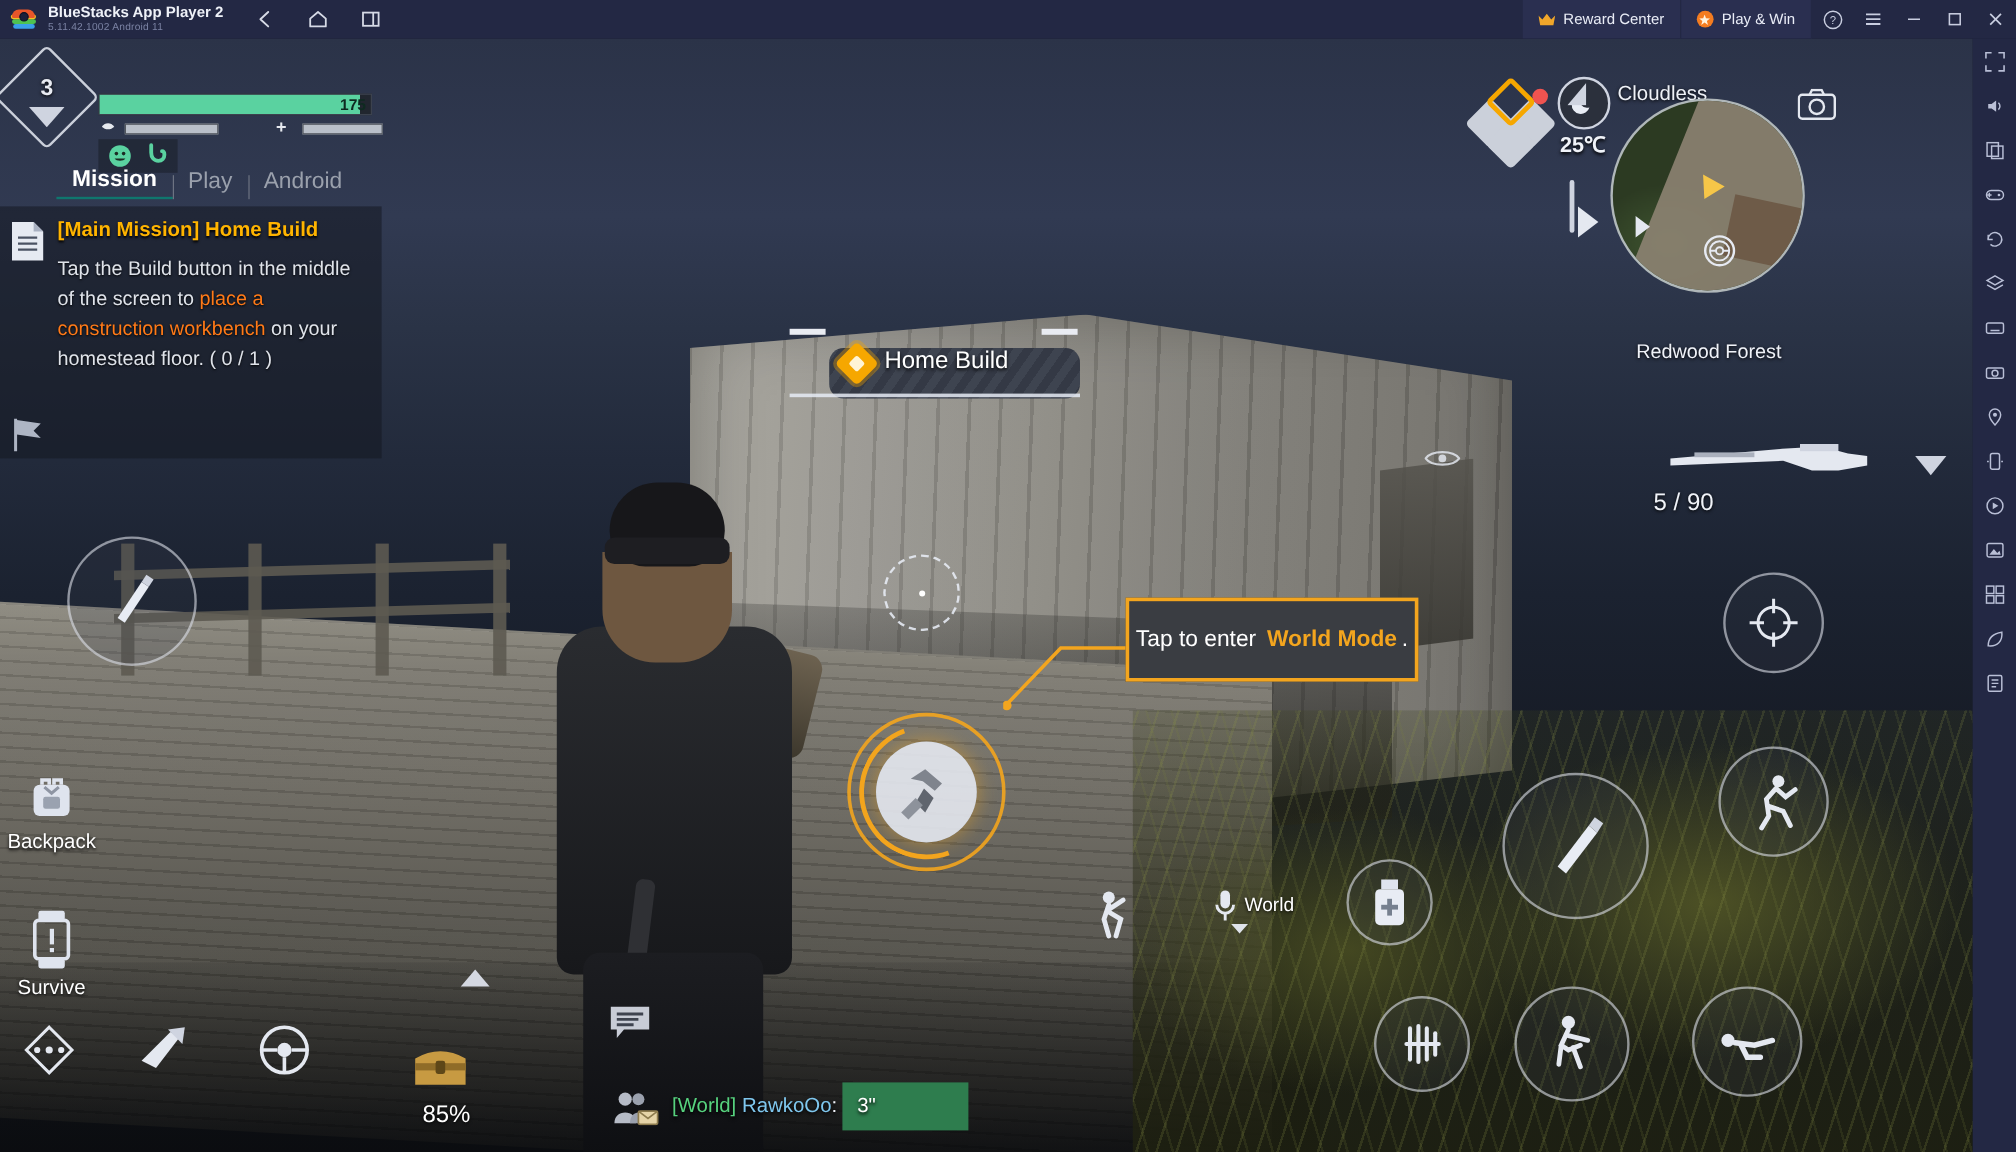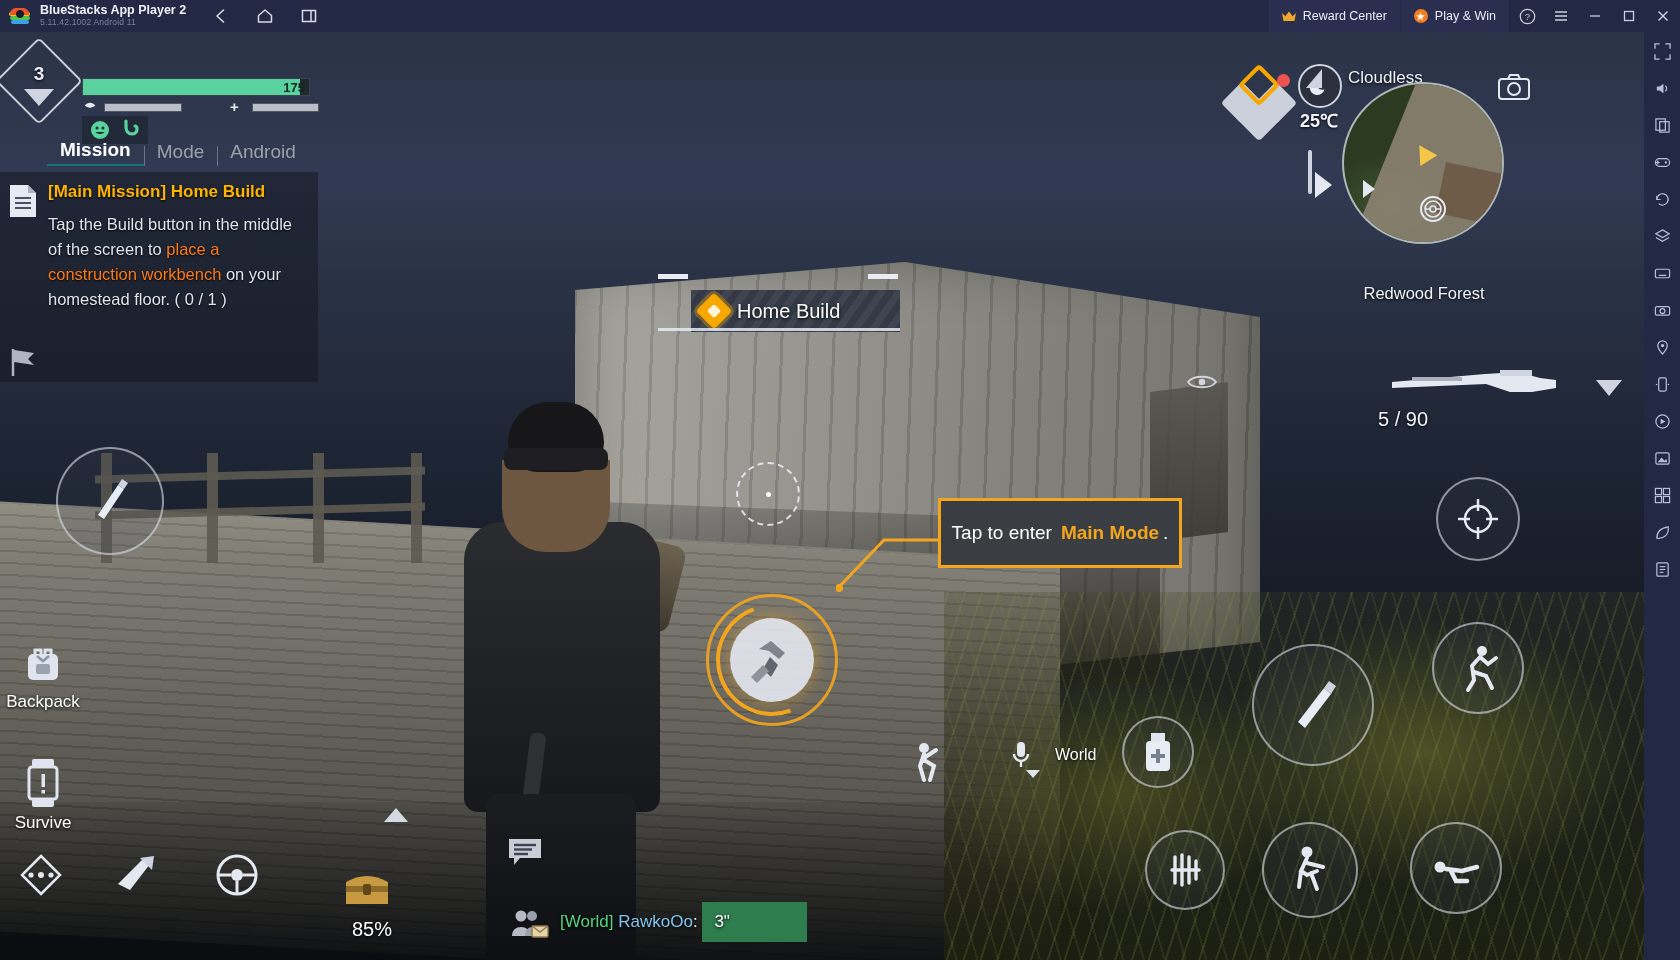--- a/index.html
+++ b/index.html
@@ -173,21 +173,21 @@
   .mtitle{color:#ffb400;font-size:17px;font-weight:bold;text-shadow:0 1px 2px #000;margin-bottom:10px;}
   .mdesc{color:#dfe3ea;font-size:16.5px;line-height:25px;text-shadow:0 1px 2px #000;}
   .mdesc .hl{color:#ff7a18;}
   .doc-ic{position:absolute;left:8px;top:12px;width:30px;height:34px;}
   .flag-ic{position:absolute;left:8px;top:175px;width:30px;height:30px;}
 
   
   .obanner{position:absolute;left:658px;top:258px;width:242px;height:42px;}
   .obanner .box{position:absolute;left:33px;top:0;width:209px;height:42px;
     background:repeating-linear-gradient(125deg,#3e4450 0 7px,#343945 7px 14px);
-    display:flex;align-items:center;gap:10px;padding-left:10px;}
+    display:flex;align-items:flex-start;gap:10px;padding-left:10px;border-radius:12px;}
   .obanner .txt{color:#fff;font-size:20px;text-shadow:0 1px 3px #000;}
   .odia{width:26px;height:26px;background:#f6a700;transform:rotate(45deg);border-radius:4px;
     box-shadow:0 0 0 3px rgba(246,167,0,.35);position:relative;}
   .odia::after{content:"";position:absolute;left:8px;top:8px;width:10px;height:10px;background:#fff4d6;border-radius:2px;}
   .oline{position:absolute;left:658px;top:296px;width:242px;height:3px;background:rgba(230,235,245,.85);}
   .oline2{position:absolute;left:658px;top:242px;width:30px;height:5px;background:#e9ecf2;}
   .oline3{position:absolute;left:868px;top:242px;width:30px;height:5px;background:#e9ecf2;}
 
   
   .xhair{position:absolute;left:736px;top:430px;width:64px;height:64px;border-radius:50%;
@@ -259,21 +259,21 @@
 
   
   .chat{position:absolute;left:560px;bottom:18px;width:640px;}
   .cline{font-size:17px;line-height:38px;text-shadow:0 1px 3px #000;white-space:nowrap;}
   .cw{color:#57d27e;}
   .cn{color:#7fc7ee;}
   .cm{color:#f2f5fb;}
   .cinput{display:inline-block;background:#2e7d4e;color:#fff;padding:1px 12px;min-width:105px;}
   .chat-ic{position:absolute;left:-52px;bottom:76px;width:34px;height:28px;}
   .ppl-ic{position:absolute;left:-50px;bottom:4px;width:40px;height:30px;}
-  .mic{position:absolute;left:1010px;bottom:190px;display:flex;align-items:center;gap:23px;}
+  .mic{position:absolute;left:1010px;bottom:190px;display:flex;align-items:center;gap:5px;}
   .mic .mtxt{color:#fff;font-size:16px;text-shadow:0 1px 3px #000;}
   .mic-tri{position:absolute;left:1026px;bottom:182px;width:0;height:0;border-left:7px solid transparent;
     border-right:7px solid transparent;border-top:8px solid #dfe3ea;}
   .emote{position:absolute;left:910px;bottom:176px;width:36px;height:44px;}
   .uptri{position:absolute;left:384px;bottom:138px;width:0;height:0;border-left:12px solid transparent;
     border-right:12px solid transparent;border-bottom:14px solid #d5d9e2;}
   svg{display:block}
 </style>
 </head>
 <body>
@@ -527,21 +527,21 @@
       <span class="si">
         <svg width="24" height="24" viewBox="0 0 24 24">
             <path d="M8 3v6c0 4 2 7 6 7 3 0 5-2 5-5 0-2-1-3-2-3" fill="none" stroke="#5ad2a0" stroke-width="3.2" stroke-linecap="round"></path>
           </svg>
       </span>
     </div>
 
     <div class="mpanel">
       <div class="mtabs">
         <div class="mtab active">Mission</div>
-        <div class="mtab">Mode</div>
+        <div class="mtab">Play</div>
         <div class="mtab">Android</div>
       </div>
       <div class="mbody">
         <span class="doc-ic">
           <svg width="30" height="34" viewBox="0 0 30 34">
               <path d="M2 1h18l8 8v24H2z" fill="#e6eaf2"></path>
               <path d="M20 1v8h8z" fill="#a9b1c2"></path>
               <g stroke="#4a5263" stroke-width="2">
                 <line x1="7" y1="14" x2="23" y2="14"></line>
                 <line x1="7" y1="19" x2="23" y2="19"></line>
@@ -591,21 +591,21 @@
       </div>
     </div>
     <span class="c-elbow">
       <svg width="106" height="66" viewBox="0 0 106 66">
           <path d="M2 62 L48 14 L104 14" fill="none" stroke="#f3a51e" stroke-width="3"></path>
           <circle cx="3" cy="62" r="4" fill="#f3a51e"></circle>
         </svg>
     </span>
     <div class="callout">
       <span class="t1">Tap to enter</span>
-      <span class="t2">Main Mode</span>
+      <span class="t2">World Mode</span>
       <span class="t3">.</span>
     </div>
 
     <div class="wquad">
       <div class="wq left"></div>
         <div class="wq right"></div>
         <div class="wq bot"></div>
         <div class="wq top"></div>
       <div class="wdot"></div>
     </div>

